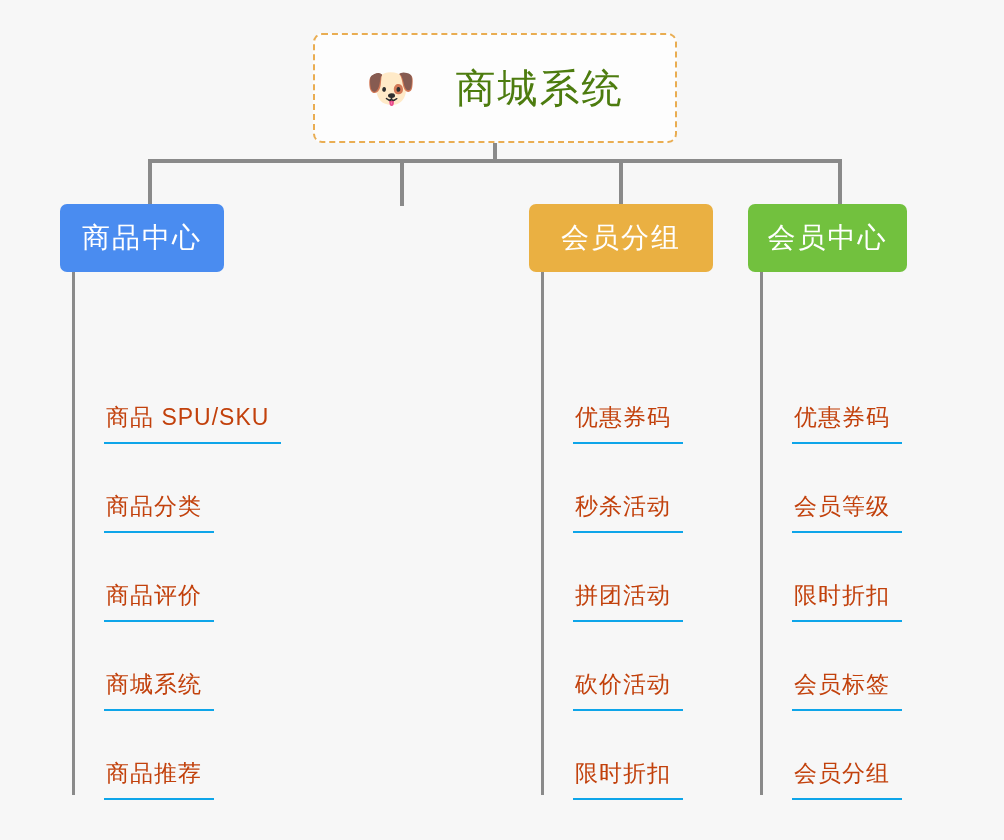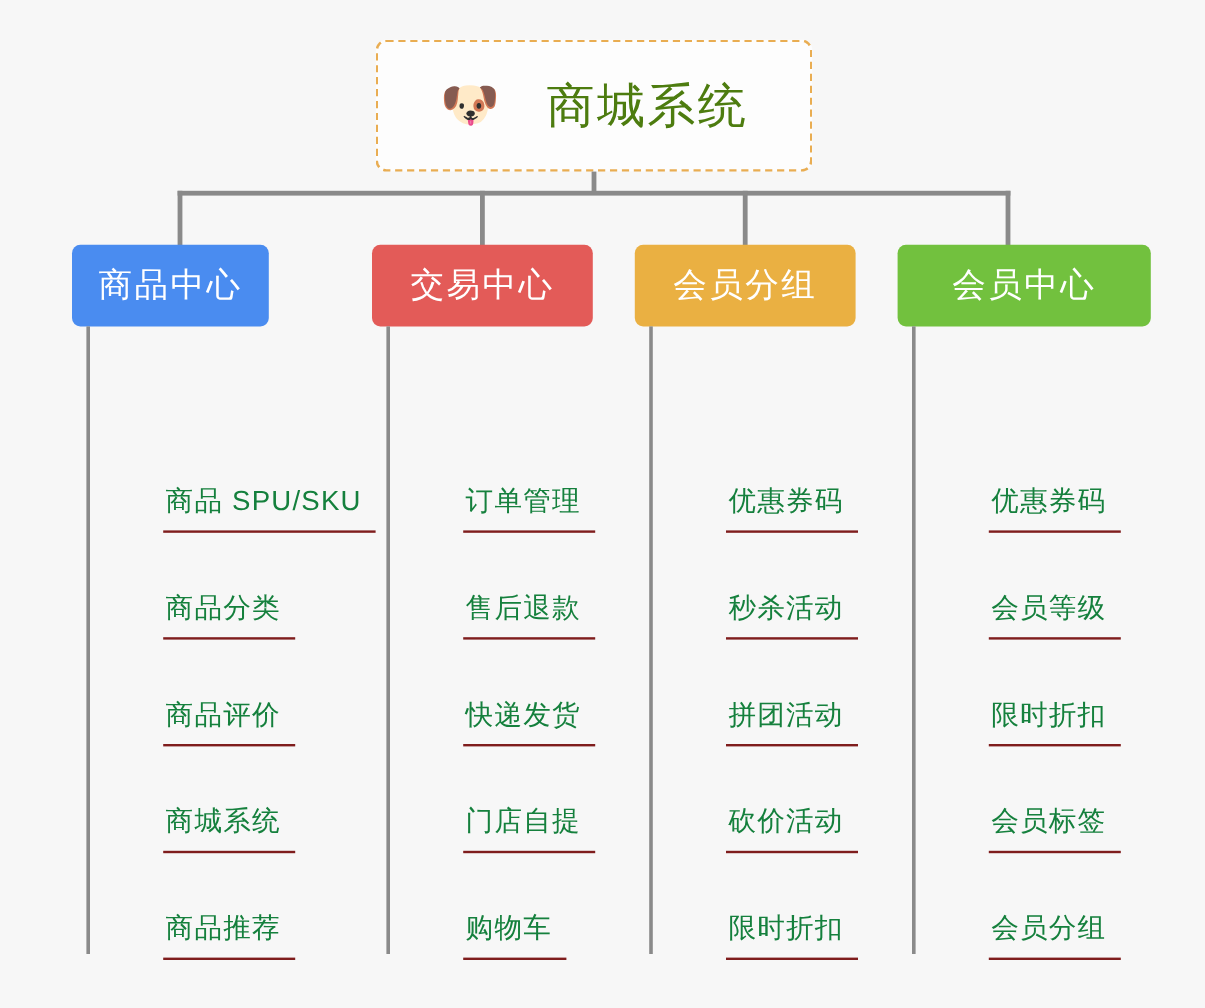--- a/index.html
+++ b/index.html
@@ -90,27 +90,26 @@
     list-style: none;
   }
   .leaf-item {
     position: absolute;
     left: 44px;
     height: 0;
   }
   .leaf-text {
     display: inline-block;
     font-size: 23px;
-    color: #15803d;
+    color: #c2410c;
     letter-spacing: 1px;
     white-space: nowrap;
     padding: 0 12px 9px 2px;
-    border-bottom: 2px solid #7f1d1d;
+    border-bottom: 2px solid #0ea5e9;
     transform: translateY(-26px);
-    margin-left: 32px;
   }
 </style>
 </head>
 <body>
 
 <div id="canvas">
 
   <div class="root-node">
     <span class="root-emoji">🐶</span>
     <span class="root-title">商城系统</span>
@@ -143,46 +142,20 @@
       </li>
       <li class="leaf-item" style="top:512px;">
         <span class="leaf-text">商品推荐</span>
       </li>
       <li class="leaf-item" style="top:601px;">
         
       </li>
     </ul>
   </div>
 
-  <div class="branch" style="left:310px; width:184px;">
-    <div class="cat-header" style="width:184px; background:#e35b58;">
-      <span>交易中心</span>
-    </div>
-    <div class="rail" style="height:523px;"></div>
-    <ul class="leaf-list">
-      <li class="leaf-item" style="top:156px;">
-        <span class="leaf-text">订单管理</span>
-      </li>
-      <li class="leaf-item" style="top:245px;">
-        <span class="leaf-text">售后退款</span>
-      </li>
-      <li class="leaf-item" style="top:334px;">
-        <span class="leaf-text">快递发货</span>
-      </li>
-      <li class="leaf-item" style="top:423px;">
-        <span class="leaf-text">门店自提</span>
-      </li>
-      <li class="leaf-item" style="top:512px;">
-        <span class="leaf-text">购物车</span>
-      </li>
-      <li class="leaf-item" style="top:601px;">
-        
-      </li>
-    </ul>
-  </div>
 
   <div class="branch" style="left:529px; width:184px;">
     <div class="cat-header" style="width:184px; background:#eab042;">
       <span>会员分组</span>
     </div>
     <div class="rail" style="height:523px;"></div>
     <ul class="leaf-list">
       <li class="leaf-item" style="top:156px;">
         <span class="leaf-text">优惠券码</span>
       </li>
@@ -198,21 +171,21 @@
       <li class="leaf-item" style="top:512px;">
         <span class="leaf-text">限时折扣</span>
       </li>
       <li class="leaf-item" style="top:601px;">
         
       </li>
     </ul>
   </div>
 
   <div class="branch" style="left:748px; width:184px;">
-    <div class="cat-header" style="width:211px; background:#72c13e;">
+    <div class="cat-header" style="width:159px; background:#72c13e;">
       <span>会员中心</span>
     </div>
     <div class="rail" style="height:523px;"></div>
     <ul class="leaf-list">
       <li class="leaf-item" style="top:156px;">
         <span class="leaf-text">优惠券码</span>
       </li>
       <li class="leaf-item" style="top:245px;">
         <span class="leaf-text">会员等级</span>
       </li>

